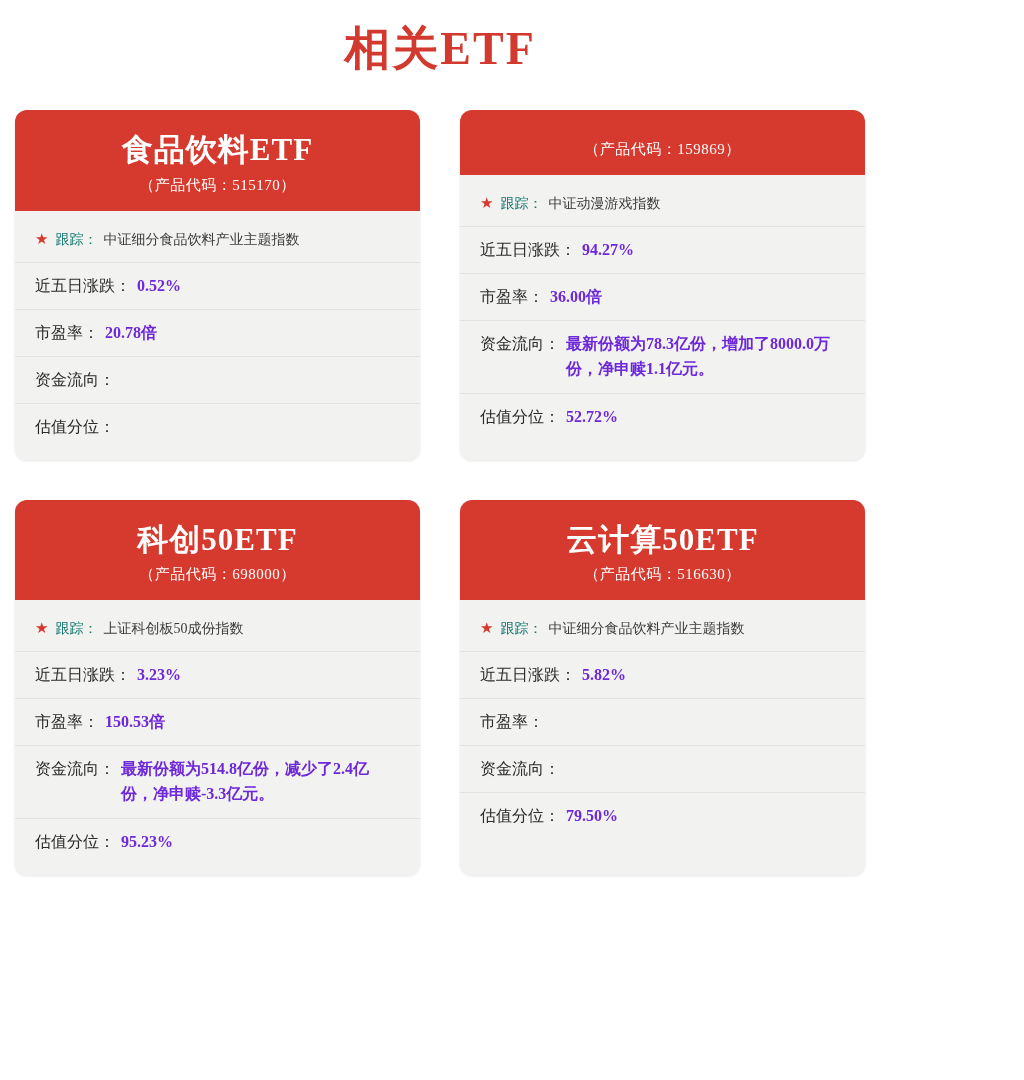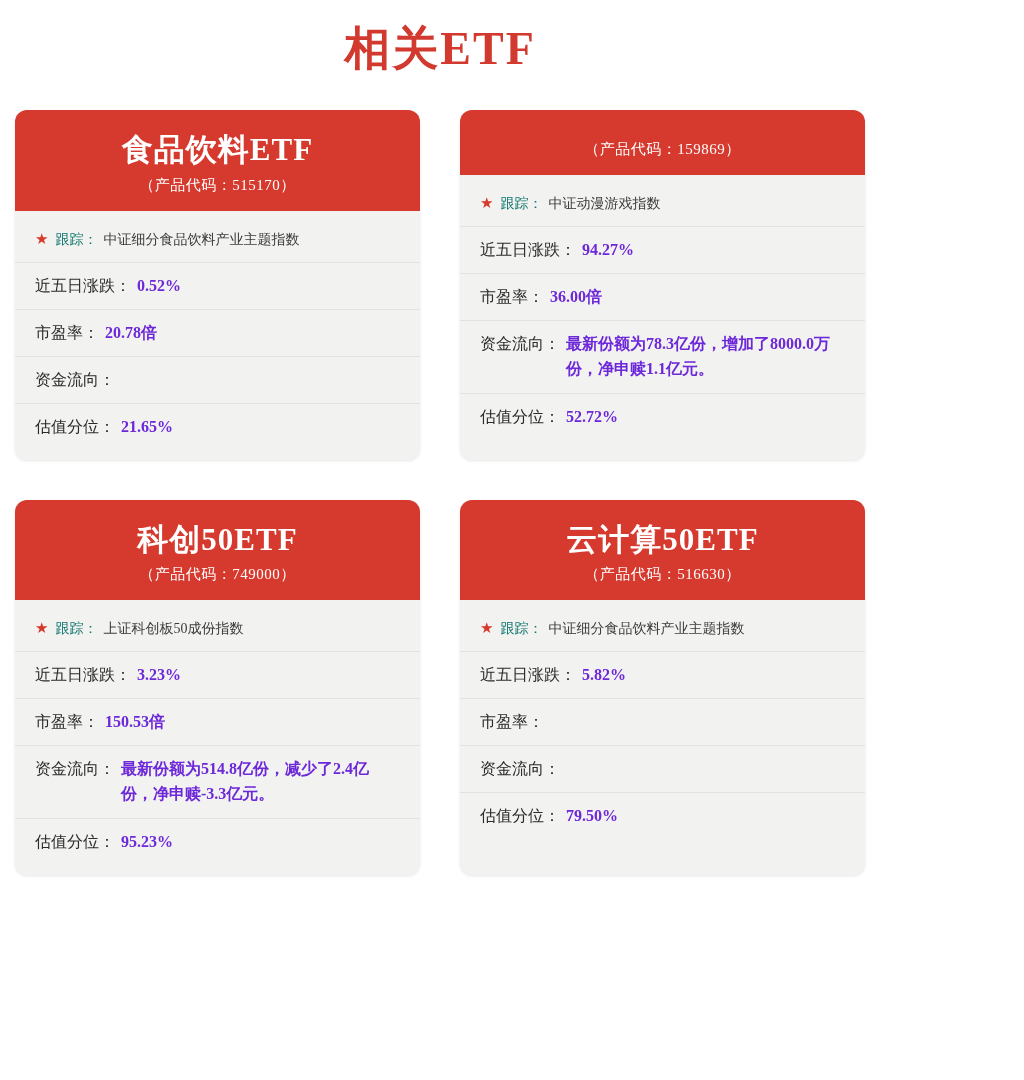--- a/index.html
+++ b/index.html
@@ -143,21 +143,20 @@
         </div>
         <div class="row">
           <span class="label">市盈率：</span>
           <span class="value">20.78倍</span>
         </div>
         <div class="row">
           <span class="label">资金流向：</span>
         </div>
         <div class="row">
           <span class="label">估值分位：</span>
-          <span class="value">21.65%</span>
         </div>
       </div>
     </div>
 
     <div class="card">
       <div class="card-header">
         <div class="card-code">
           <span>（产品代码：</span><span>159869</span><span>）</span>
         </div>
       </div>
@@ -183,21 +182,21 @@
           <span class="label">估值分位：</span>
           <span class="value">52.72%</span>
         </div>
       </div>
     </div>
 
     <div class="card">
       <div class="card-header">
         <div class="card-title">科创50ETF</div>
         <div class="card-code">
-          <span>（产品代码：</span><span>749000</span><span>）</span>
+          <span>（产品代码：</span><span>698000</span><span>）</span>
         </div>
       </div>
       <div class="card-body">
         <div class="row track">
           <span class="star">★</span>
           <span class="label">跟踪：</span>
           <span class="value">上证科创板50成份指数</span>
         </div>
         <div class="row">
           <span class="label">近五日涨跌：</span>

